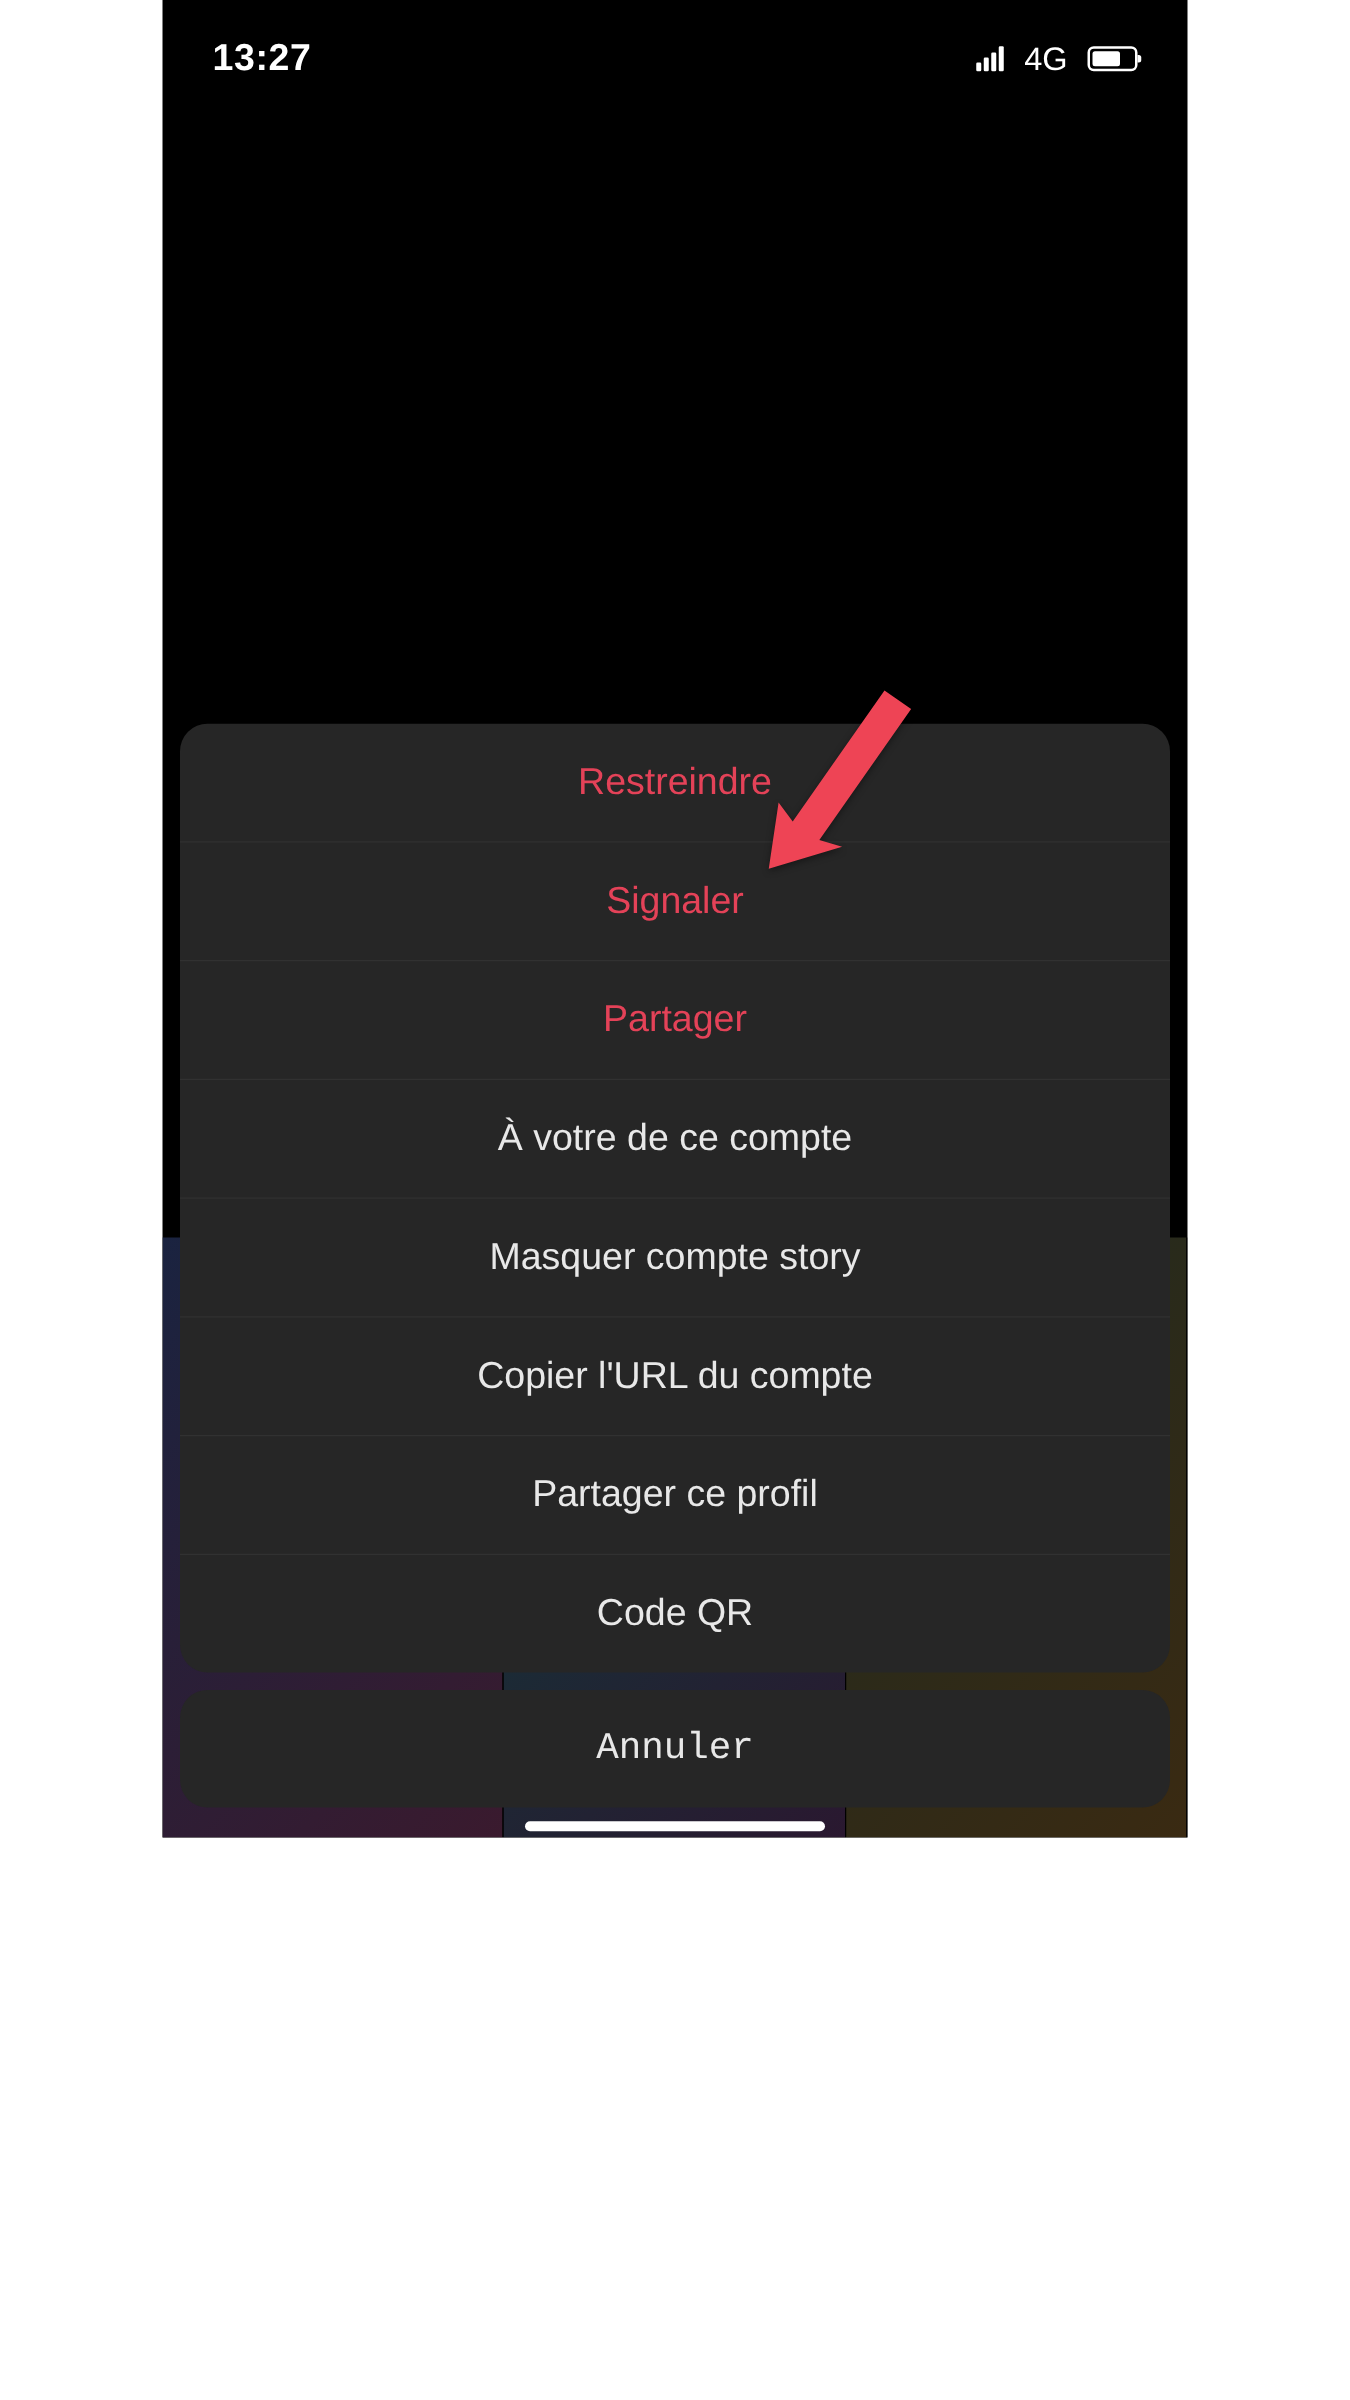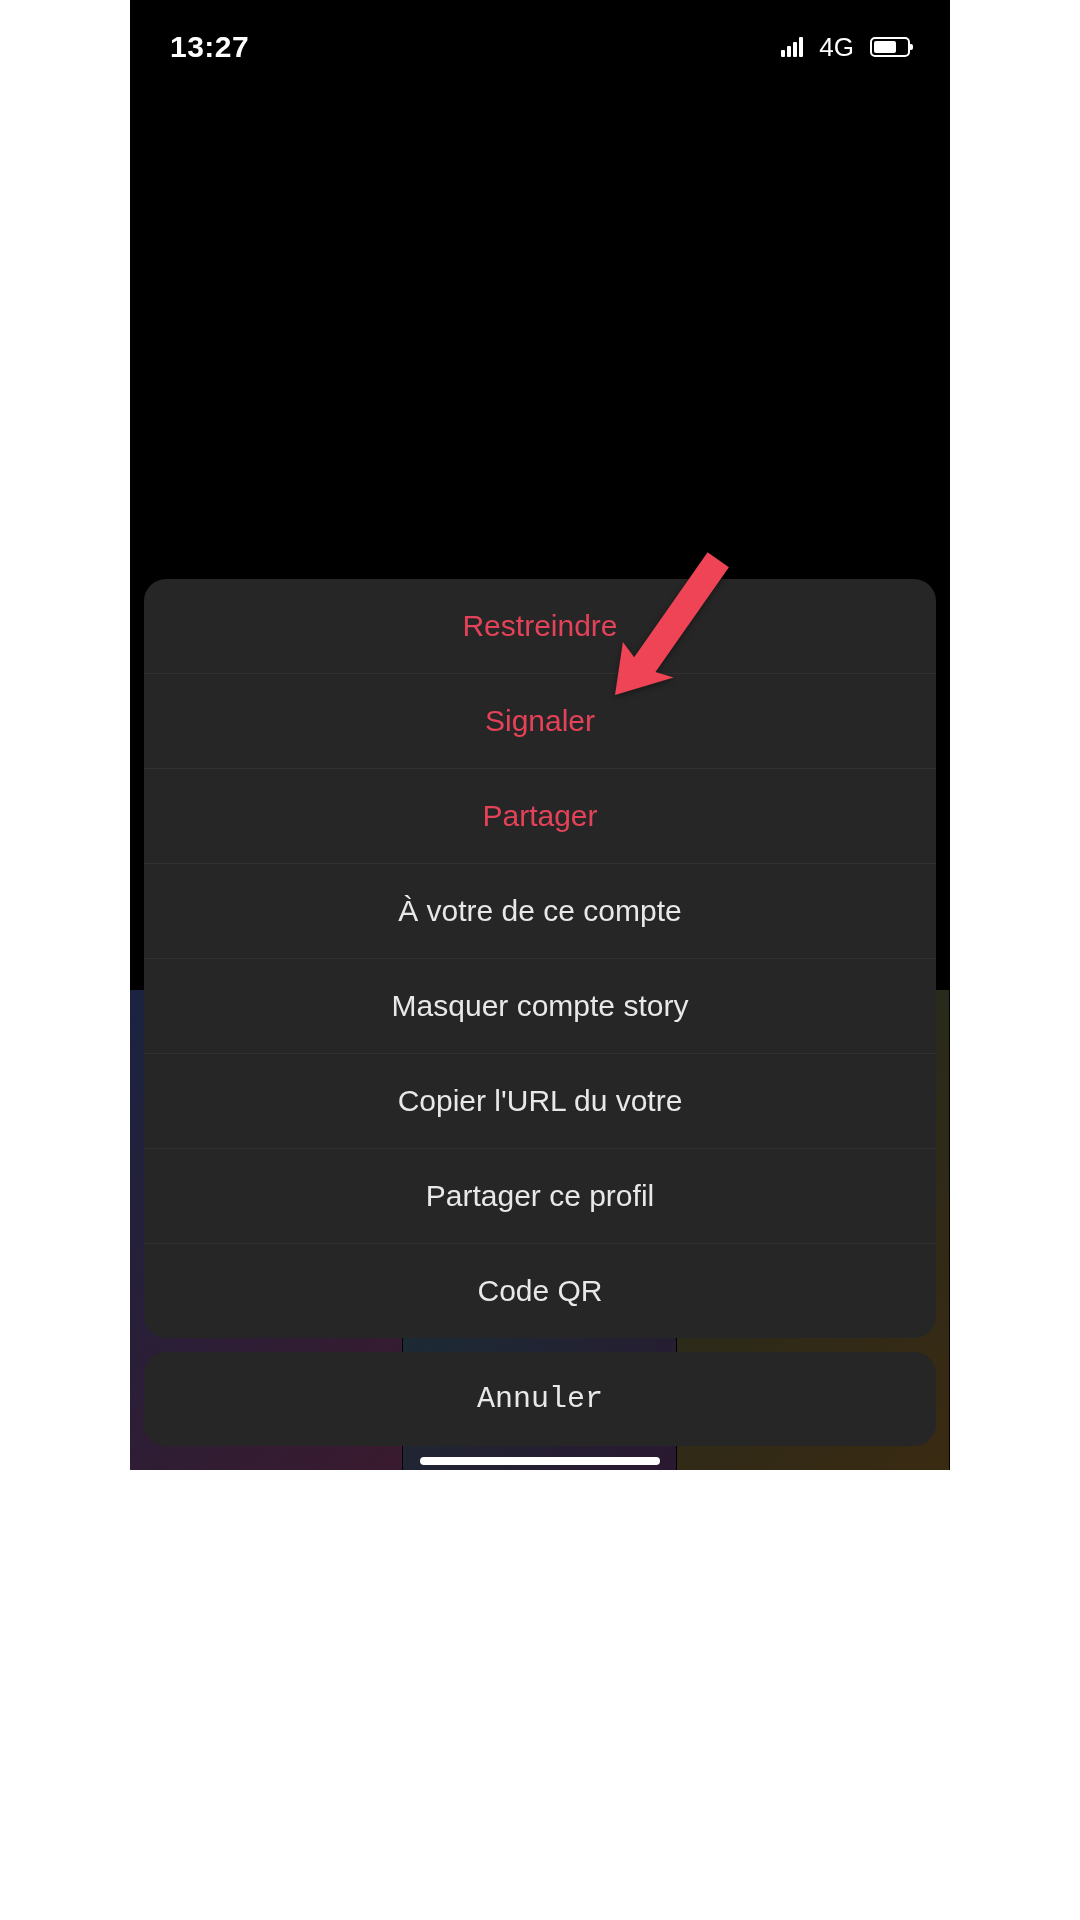--- a/index.html
+++ b/index.html
@@ -190,21 +190,21 @@
     <div class="thumb"></div>
   </div>
 
   <div class="sheet-wrap">
     <div class="action-sheet" id="action-sheet">
         <div class="sheet-item destructive">Restreindre</div>
         <div class="sheet-item destructive">Signaler</div>
         <div class="sheet-item destructive">Partager</div>
         <div class="sheet-item">À votre de ce compte</div>
         <div class="sheet-item">Masquer compte story</div>
-        <div class="sheet-item">Copier l'URL du votre</div>
+        <div class="sheet-item">Copier l'URL du compte</div>
         <div class="sheet-item">Partager ce profil</div>
         <div class="sheet-item">Code QR</div>
       </div>
     <div class="cancel-sheet">
       <div class="sheet-item">Annuler</div>
     </div>
   </div>
 
   <div class="arrow-overlay">
     <svg width="170" height="210" viewBox="0 0 170 210">

